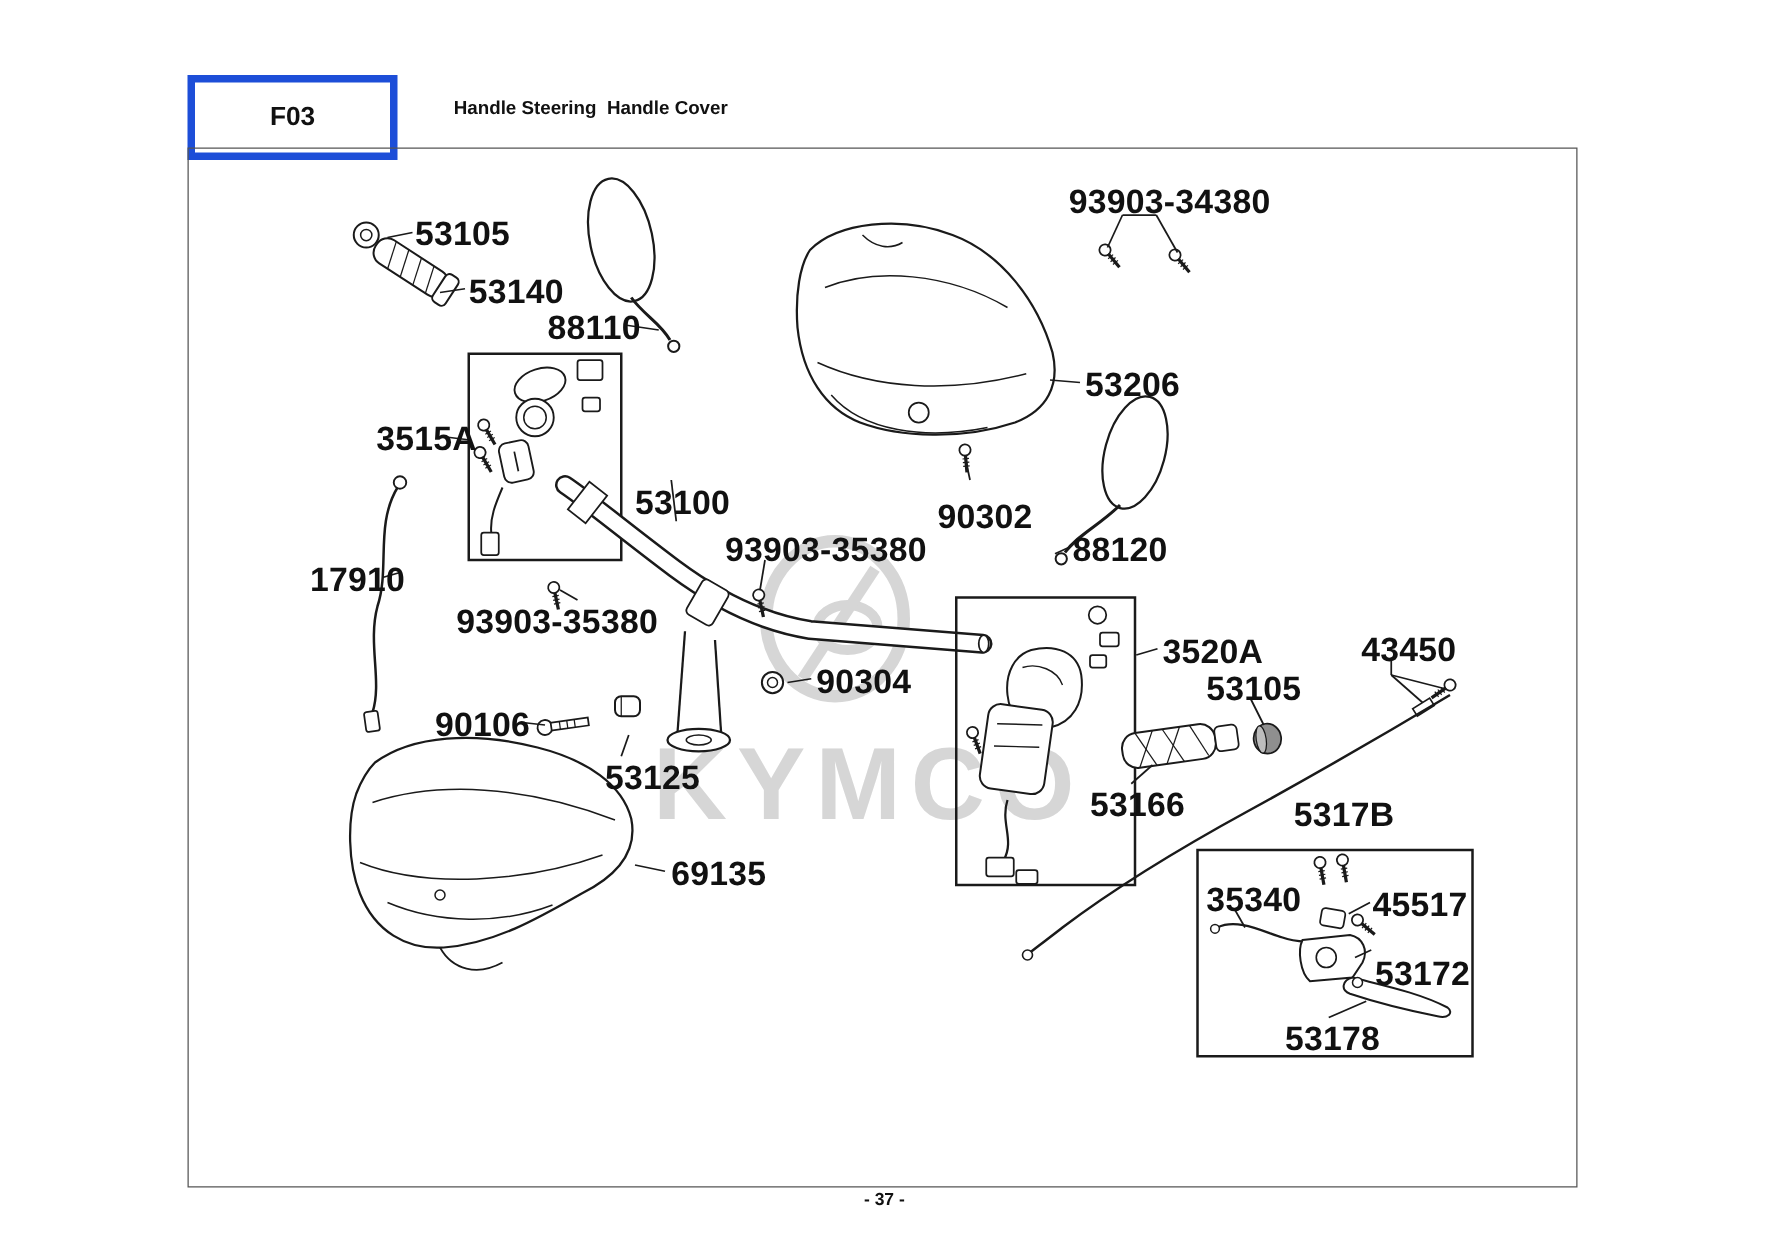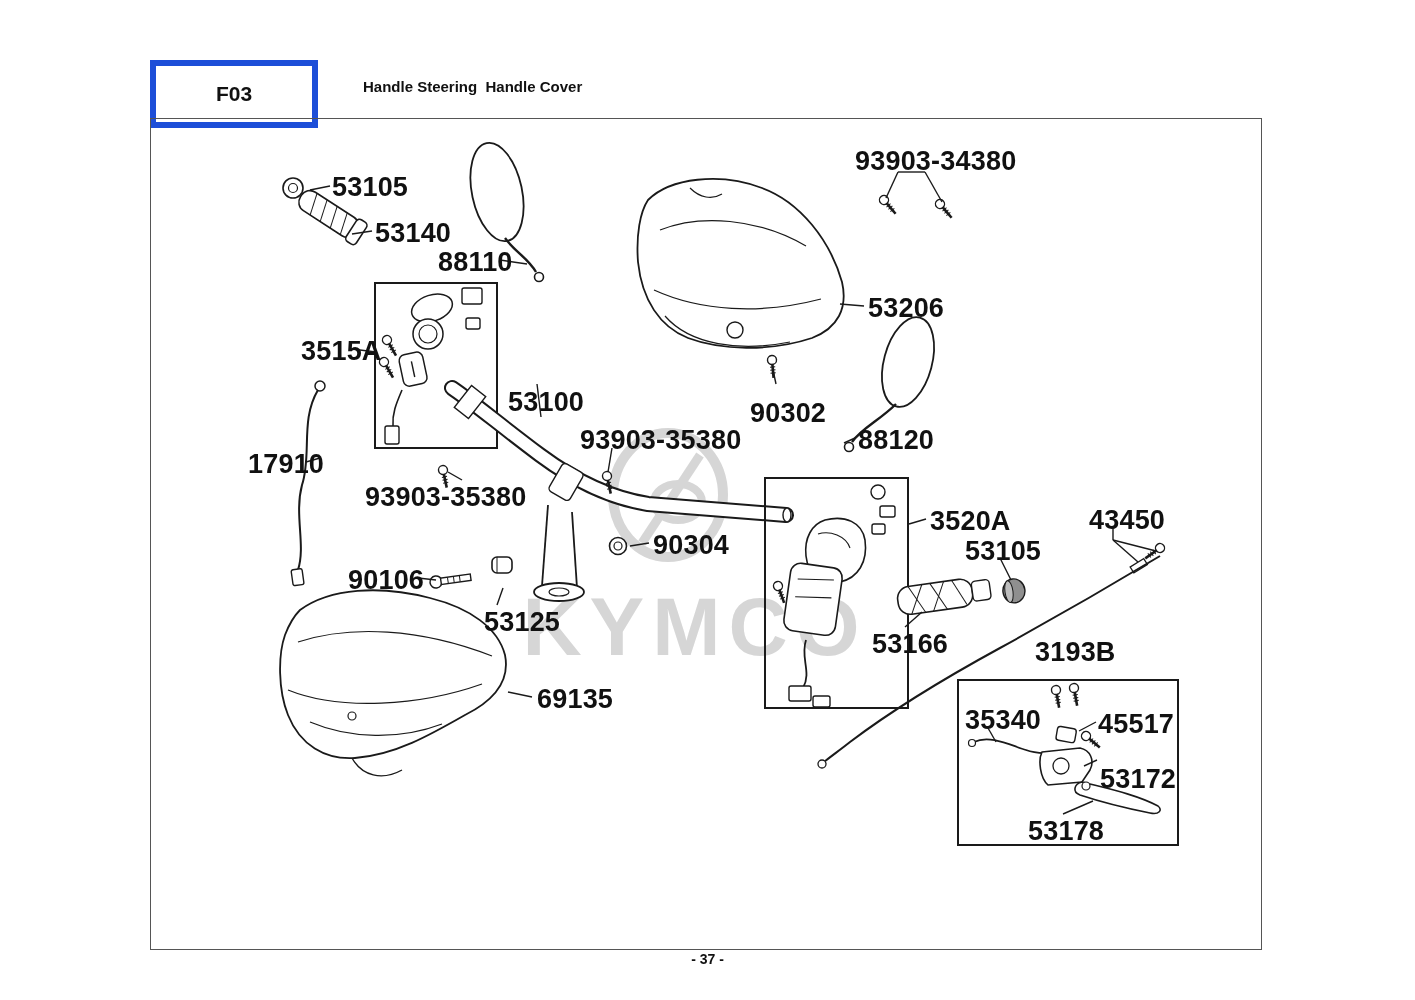--- a/index.html
+++ b/index.html
@@ -266,20 +266,20 @@
 <div class="label" style="left:858px;top:425px;">88120</div>
 <div class="label" style="left:248px;top:449px;">17910</div>
 <div class="label" style="left:365px;top:482px;">93903-35380</div>
 <div class="label" style="left:930px;top:506px;">3520A</div>
 <div class="label" style="left:1089px;top:505px;">43450</div>
 <div class="label" style="left:653px;top:530px;">90304</div>
 <div class="label" style="left:965px;top:536px;">53105</div>
 <div class="label" style="left:348px;top:565px;">90106</div>
 <div class="label" style="left:484px;top:607px;">53125</div>
 <div class="label" style="left:872px;top:629px;">53166</div>
-<div class="label" style="left:1035px;top:637px;">3193B</div>
+<div class="label" style="left:1035px;top:637px;">5317B</div>
 <div class="label" style="left:537px;top:684px;">69135</div>
 <div class="label" style="left:965px;top:705px;">35340</div>
 <div class="label" style="left:1098px;top:709px;">45517</div>
 <div class="label" style="left:1100px;top:764px;text-align:right;">53172</div>
 <div class="label" style="left:1028px;top:816px;">53178</div>
 
 <div id="page-footer">- 37 -</div>
 
 </body></html>

